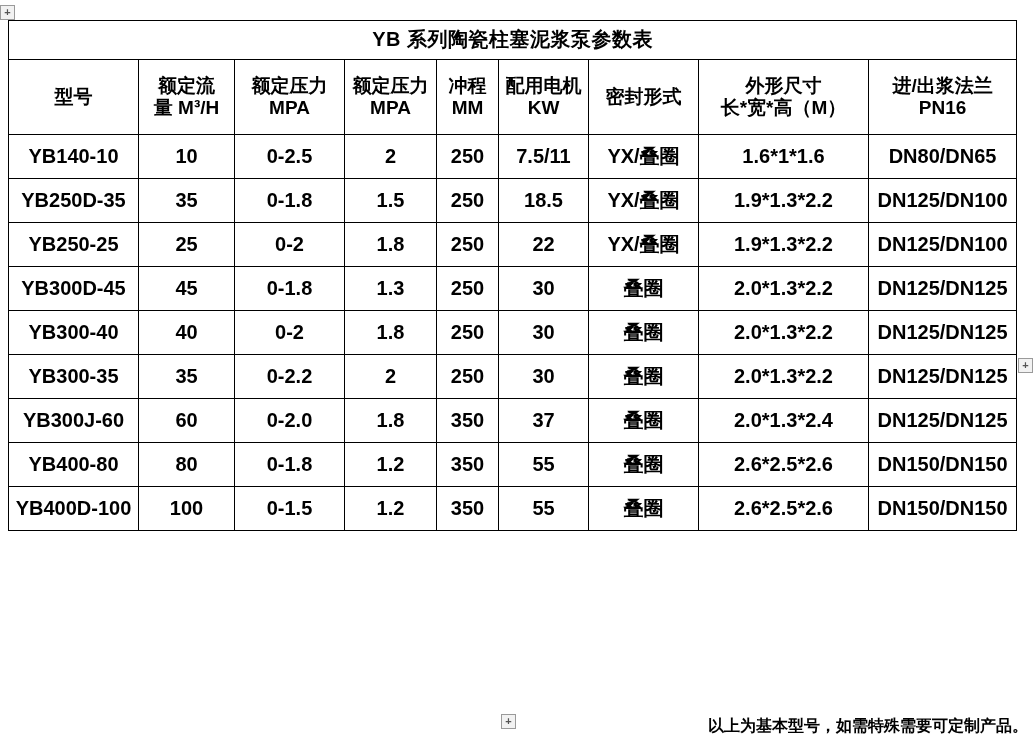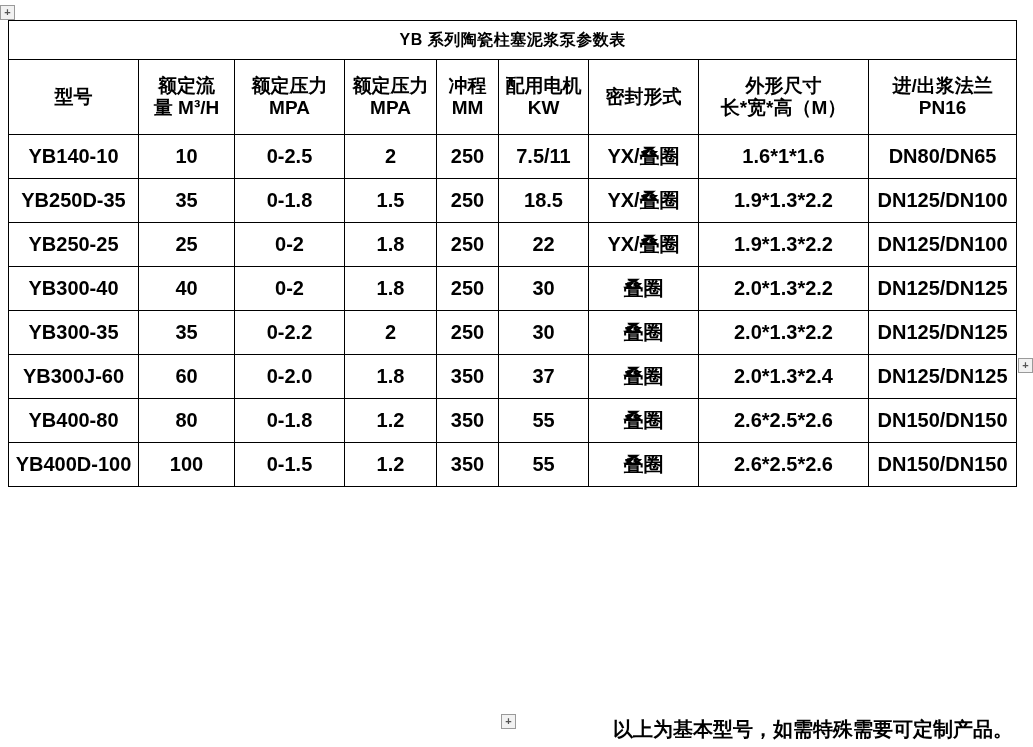--- a/index.html
+++ b/index.html
@@ -43,21 +43,21 @@
     text-align: center;
     vertical-align: middle;
     font-weight: bold;
     font-size: 19px;
     padding: 2px 2px;
     line-height: 1.18;
   }
 
   tr.title-row td {
     height: 34px;
-    font-size: 16px;
+    font-size: 20px;
     letter-spacing: 0.5px;
   }
 
   tr.header-row td {
     height: 70px;
     font-size: 19px;
   }
 
   tr.data-row td {
     height: 39px;
@@ -71,23 +71,23 @@
   .col-stroke  { width: 62px; }
   .col-motor   { width: 90px; }
   .col-seal    { width: 110px; }
   .col-dim     { width: 170px; }
   .col-flange  { width: 148px; }
 
   .hdr-line { display: block; }
 
   .footnote {
     position: absolute;
-    right: 20px;
+    right: 5px;
     top: 716px;
-    font-size: 20px;
+    font-size: 16px;
     font-weight: bold;
     white-space: nowrap;
   }
 
   
   .corner-mark {
     position: absolute;
     width: 13px;
     height: 13px;
     border: 1px solid #9a9a9a;
@@ -192,20 +192,31 @@
             <td>25</td>
             <td>0-2</td>
             <td>1.8</td>
             <td>250</td>
             <td>22</td>
             <td>YX/叠圈</td>
             <td>1.9*1.3*2.2</td>
             <td>DN125/DN100</td>
           </tr>
           <tr class="data-row">
+            <td>YB300D-45</td>
+            <td>45</td>
+            <td>0-1.8</td>
+            <td>1.3</td>
+            <td>250</td>
+            <td>30</td>
+            <td>叠圈</td>
+            <td>2.0*1.3*2.2</td>
+            <td>DN125/DN125</td>
+          </tr>
+          <tr class="data-row">
             <td>YB300-40</td>
             <td>40</td>
             <td>0-2</td>
             <td>1.8</td>
             <td>250</td>
             <td>30</td>
             <td>叠圈</td>
             <td>2.0*1.3*2.2</td>
             <td>DN125/DN125</td>
           </tr>

